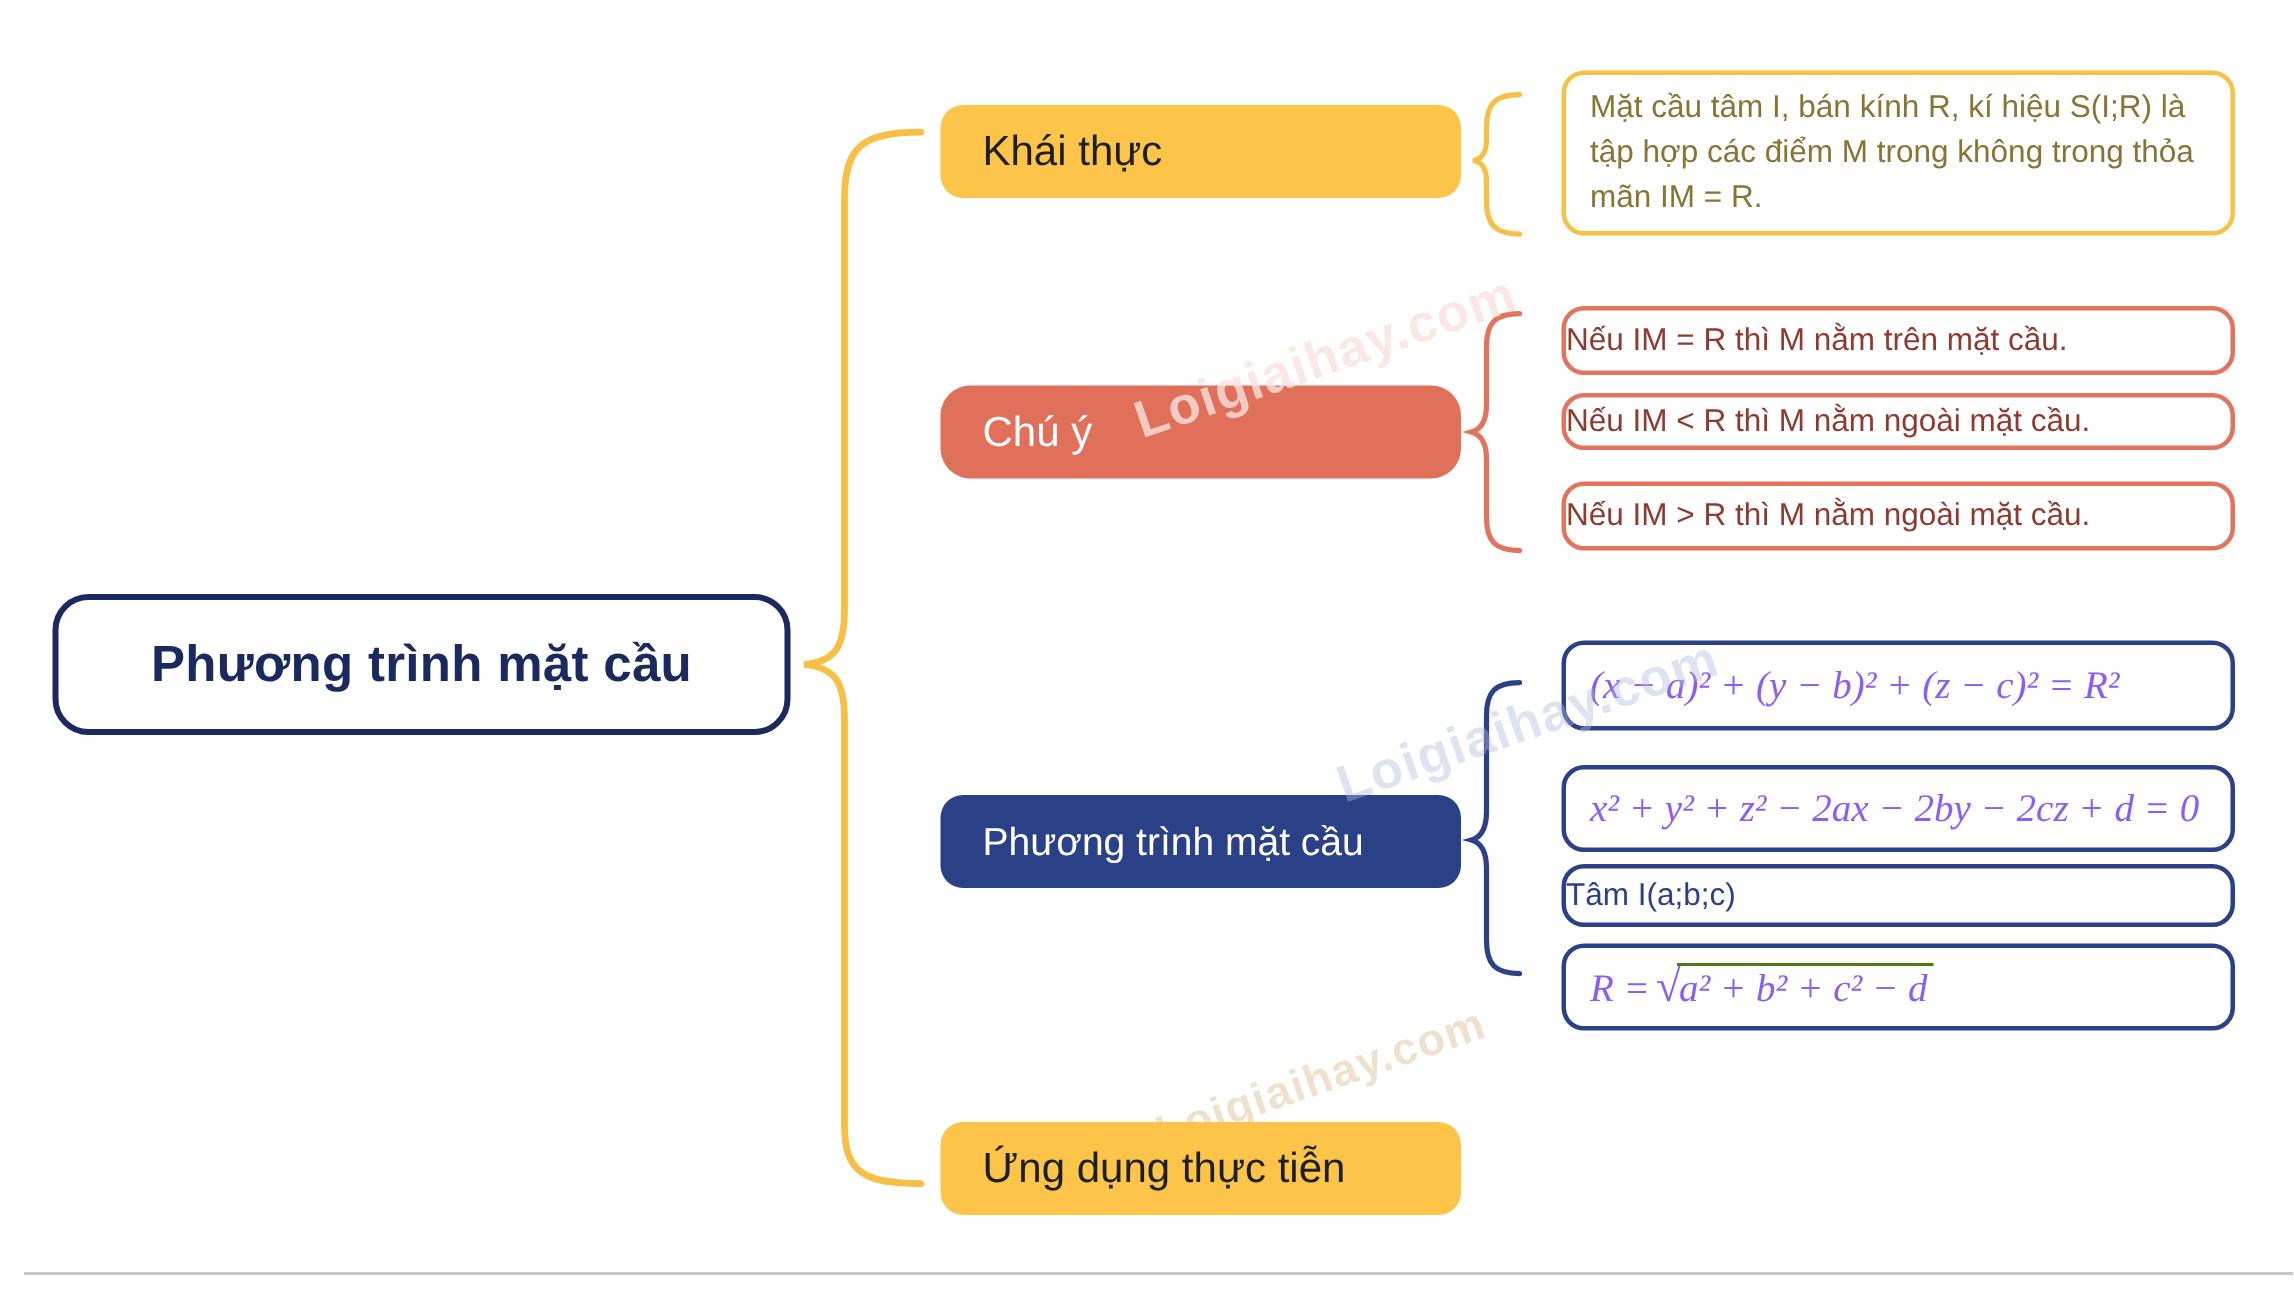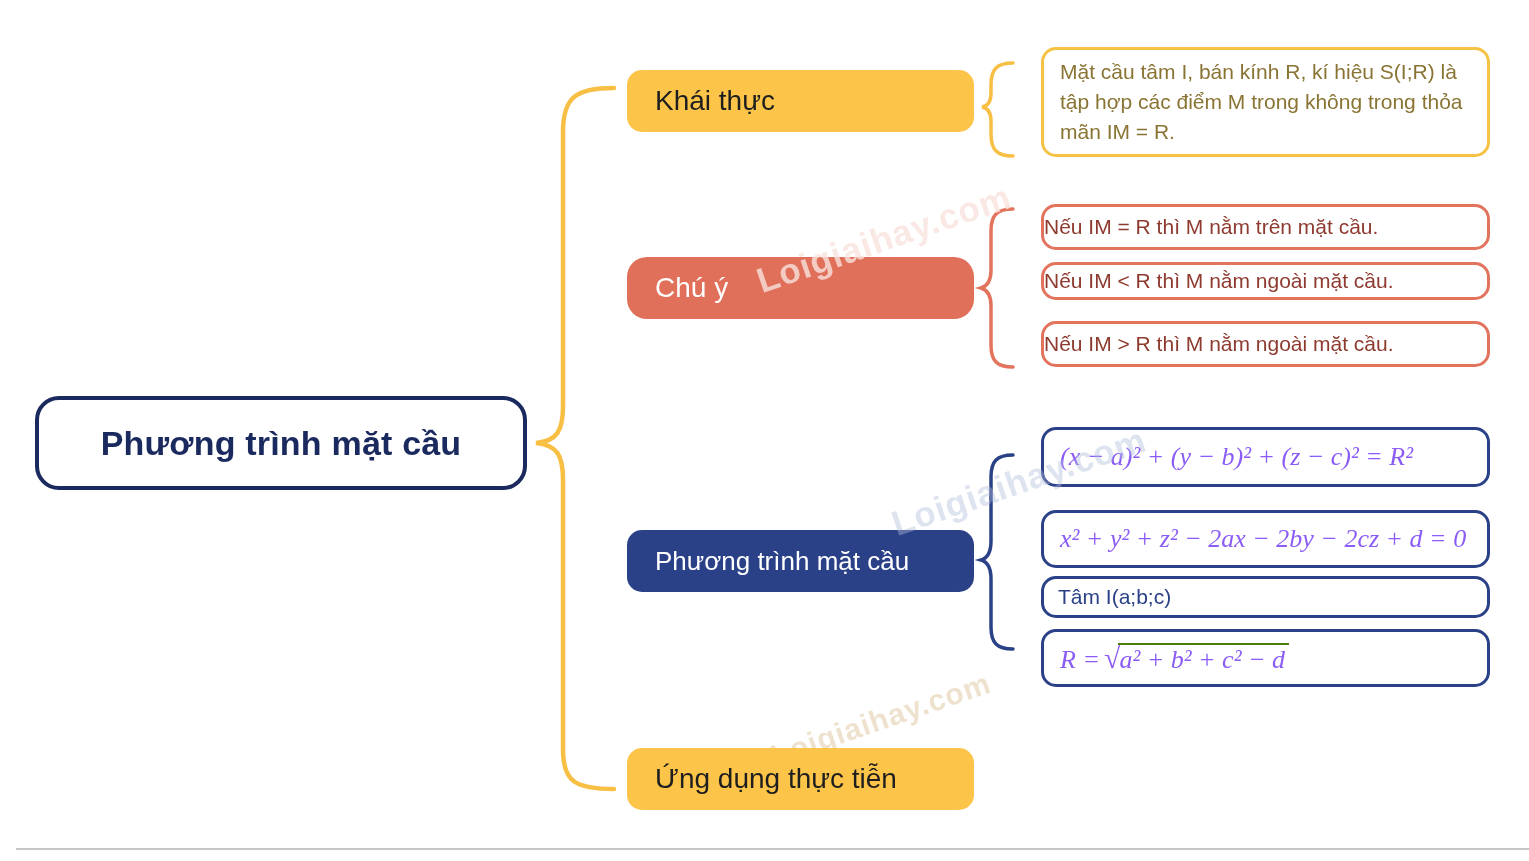--- a/index.html
+++ b/index.html
@@ -37,21 +37,21 @@
   }
   .box.yellow-b{border:3px solid #F5C243;}
   .box.red-b{border:3px solid #E2735C;}
   .box.blue-b{border:3px solid #2B4187;}
   .box .note{font-size:21px;line-height:30px;color:#8A7434;padding:10px 16px;}
   .box .rednote{font-size:21px;color:#8E3A2E;}
   .box .formula{
     font-family:"Liberation Serif","DejaVu Serif",serif;font-style:italic;
     font-size:26px;color:#8b5cf6;padding-left:16px;white-space:nowrap;
   }
-  .box .center-label{font-size:21px;color:#2B4187;padding-left:14px;}
+  .box .center-label{font-size:21px;color:#2B4187;}
   .sqrt{font-style:normal;font-size:30px;margin:0 -2px 0 4px;}
   .radicand{border-top:2px solid #4d7c0f;padding:0 4px 0 1px;}
 
   
   .wm{
     position:absolute;font-weight:700;transform:rotate(-19deg);transform-origin:left center;
     white-space:nowrap;pointer-events:none;letter-spacing:1px;
   }
   .wm1{left:758px;top:262px;font-size:35px;color:rgba(248,226,221,0.8);z-index:5;}
   .wm2{left:893px;top:505px;font-size:35px;color:rgba(175,188,216,0.42);z-index:5;}

